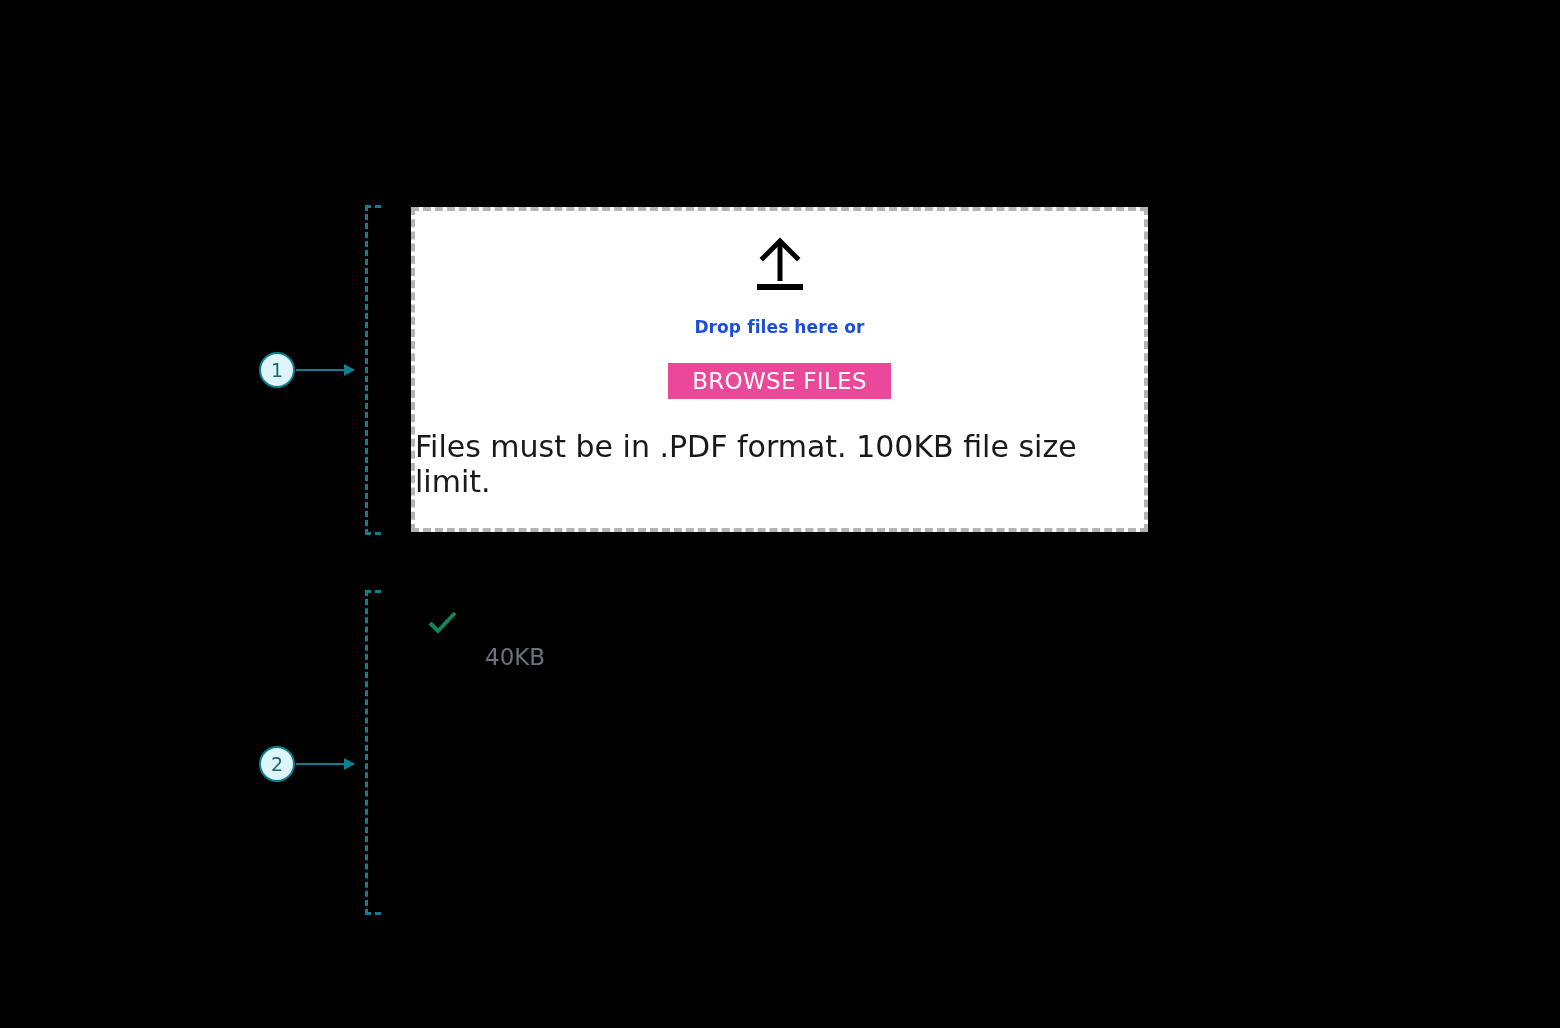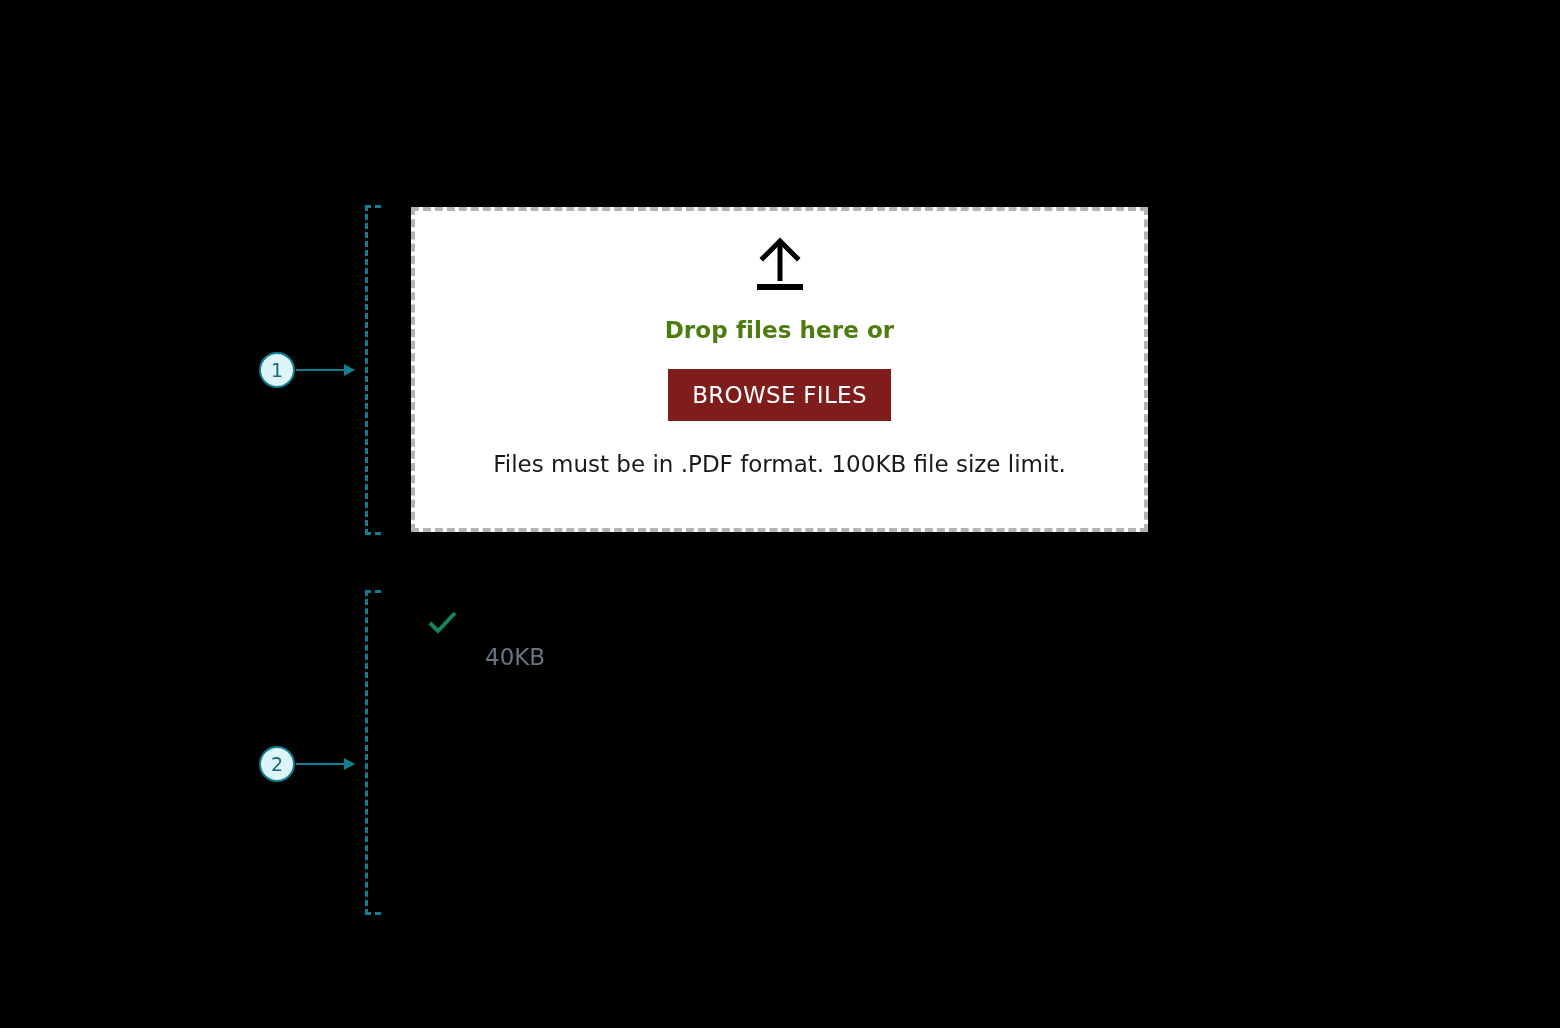--- a/index.html
+++ b/index.html
@@ -90,44 +90,44 @@
     box-sizing: border-box;
     display: flex;
     flex-direction: column;
     align-items: center;
   }
   .upload-icon {
     margin-top: 26px;
   }
   .dropzone-title {
     margin-top: 22px;
-    font-size: 23px;
+    font-size: 17px;
     font-weight: bold;
-    color: #4d7c0f;
+    color: #1d4ed8;
     letter-spacing: 0.1px;
   }
   .browse-btn {
     margin-top: 26px;
-    background: #7f1d1d;
+    background: #ec4899;
     color: #ffffff;
     border: none;
     padding: 0 24px;
-    height: 52px;
+    height: 36px;
     min-width: 198px;
     font-size: 23px;
     letter-spacing: 0.3px;
     font-family: "DejaVu Sans", "Liberation Sans", sans-serif;
     cursor: pointer;
     display: flex;
     align-items: center;
     justify-content: center;
   }
   .dropzone-hint {
     margin-top: 30px;
-    font-size: 23px;
+    font-size: 30px;
     color: #17191c;
   }
 
   
   .file-list {
     position: absolute;
     display: flex;
     flex-direction: column;
   }
   .file-row {

